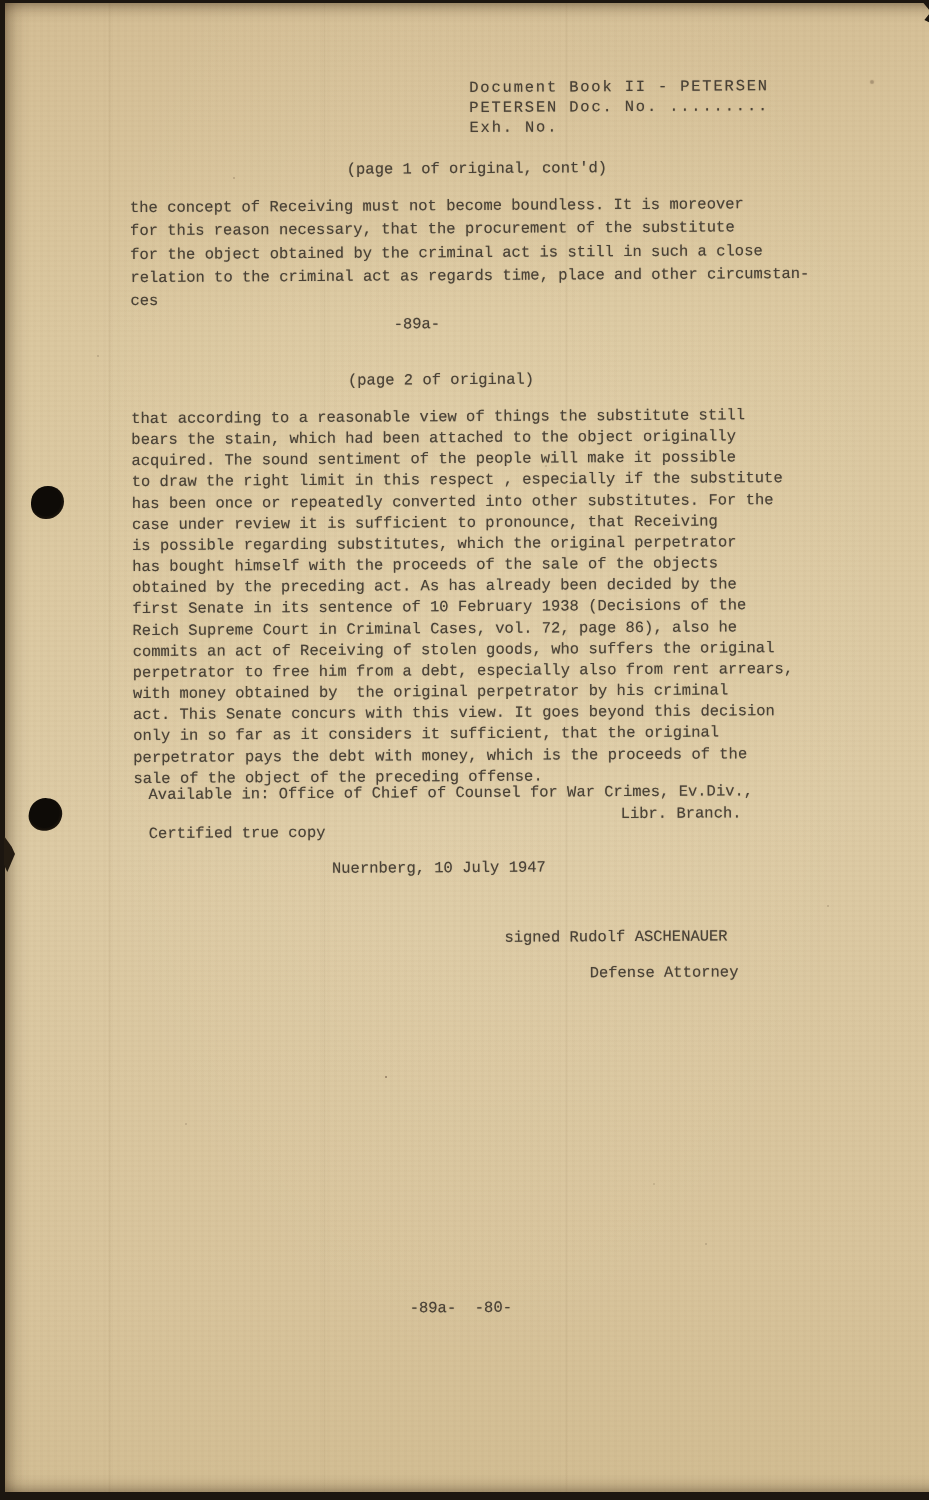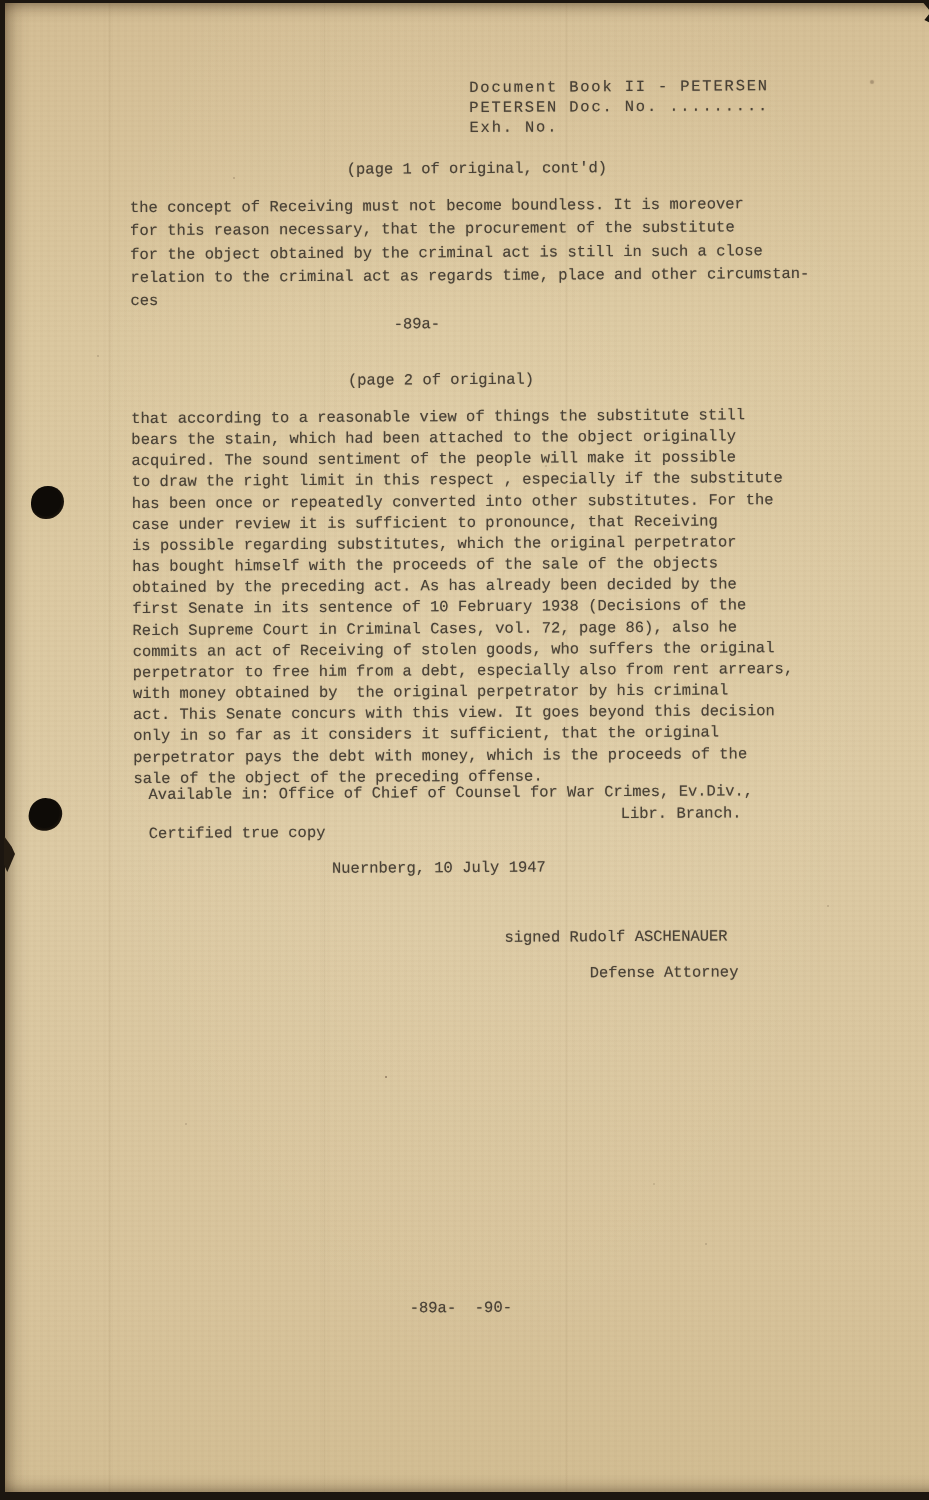--- a/index.html
+++ b/index.html
@@ -150,16 +150,16 @@
     <div class="tw avail2">Libr. Branch.</div>
 
     <div class="tw certif">Certified true copy</div>
 
     <div class="tw datelin">Nuernberg, 10 July 1947</div>
 
     <div class="tw signed">signed Rudolf ASCHENAUER</div>
 
     <div class="tw sigttl">Defense Attorney</div>
 
-    <div class="tw footpg">-89a-  -90-</div>
+    <div class="tw footpg">-89a-  -80-</div>
 
   </div>
 </div>
 
 </body></html>

